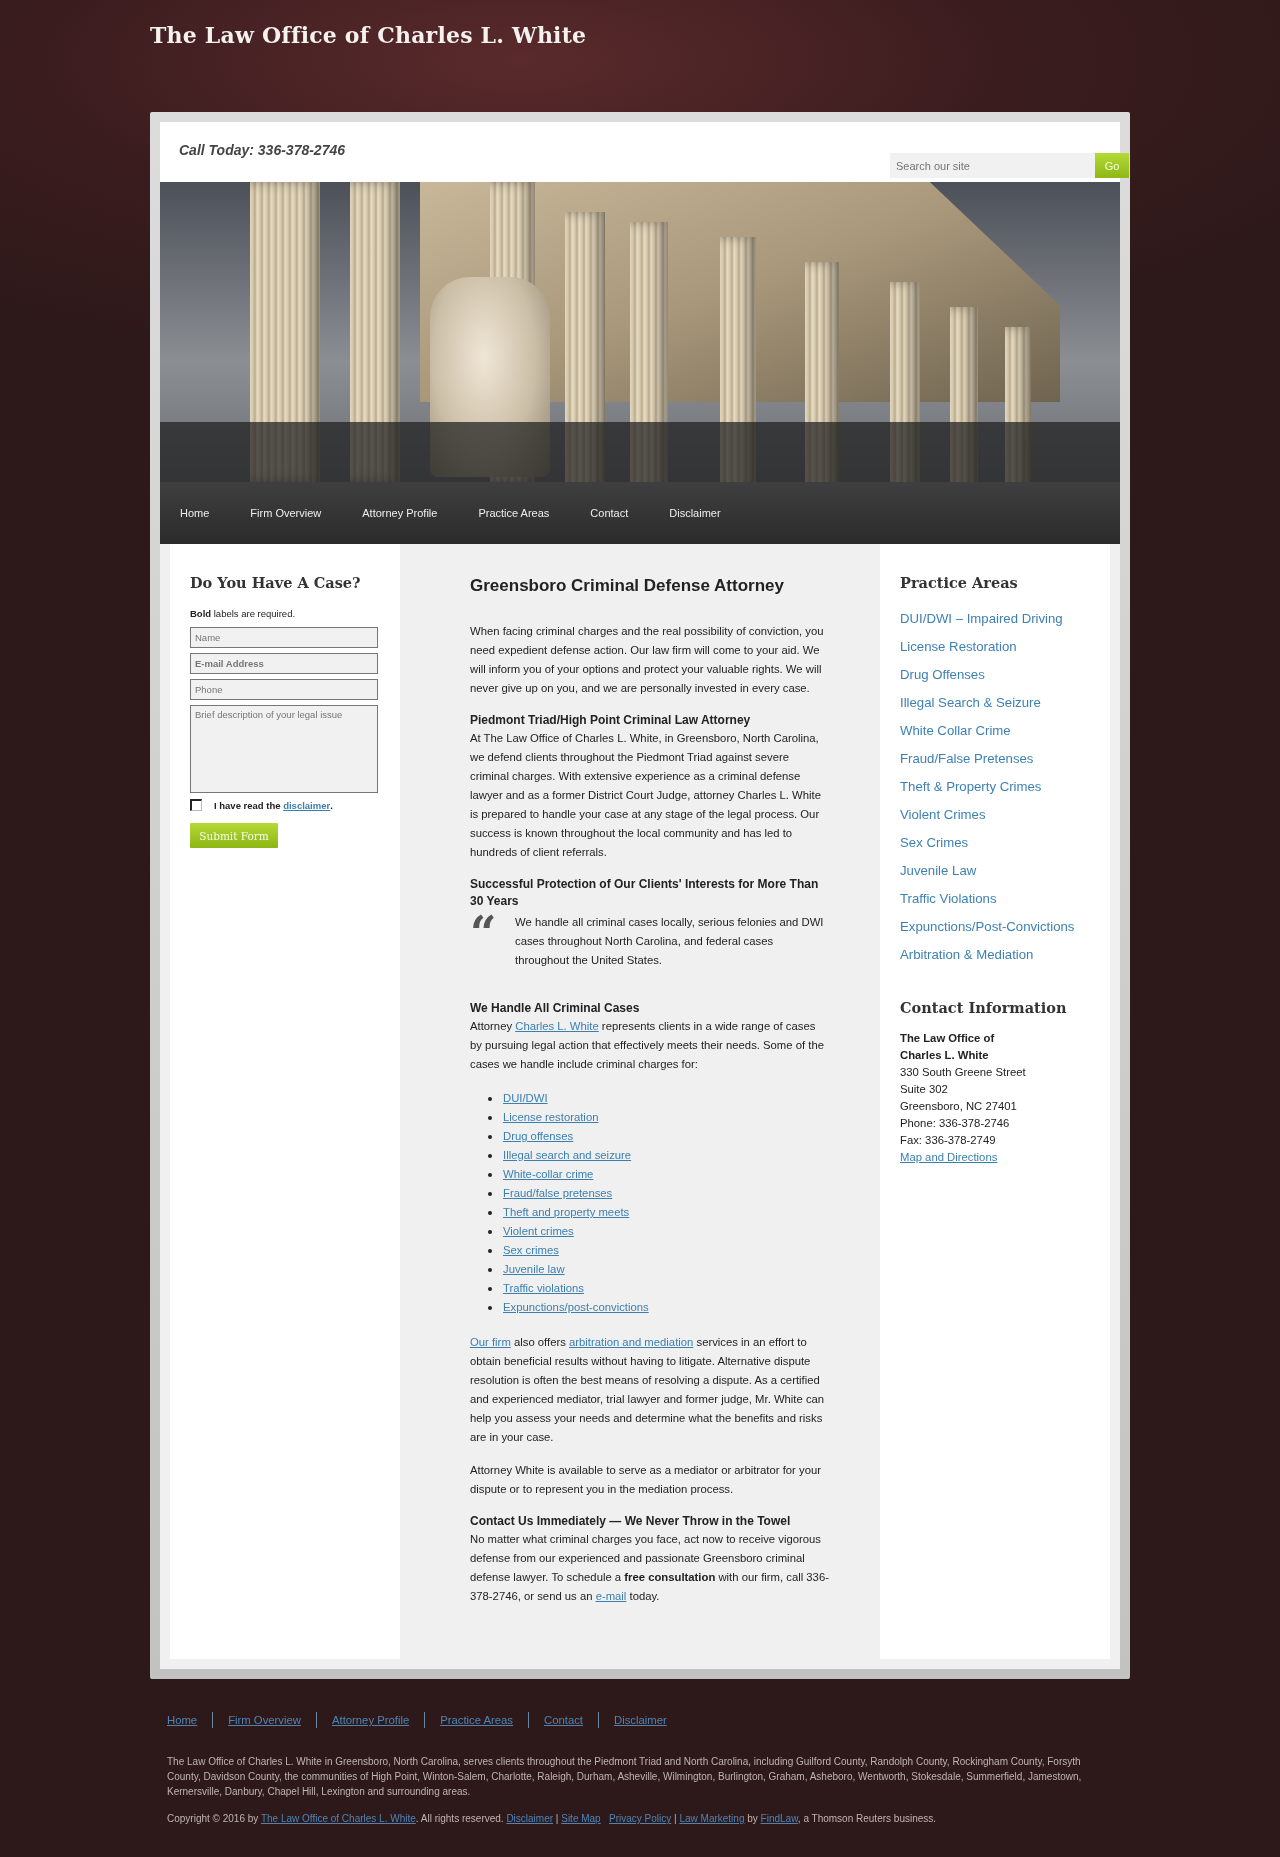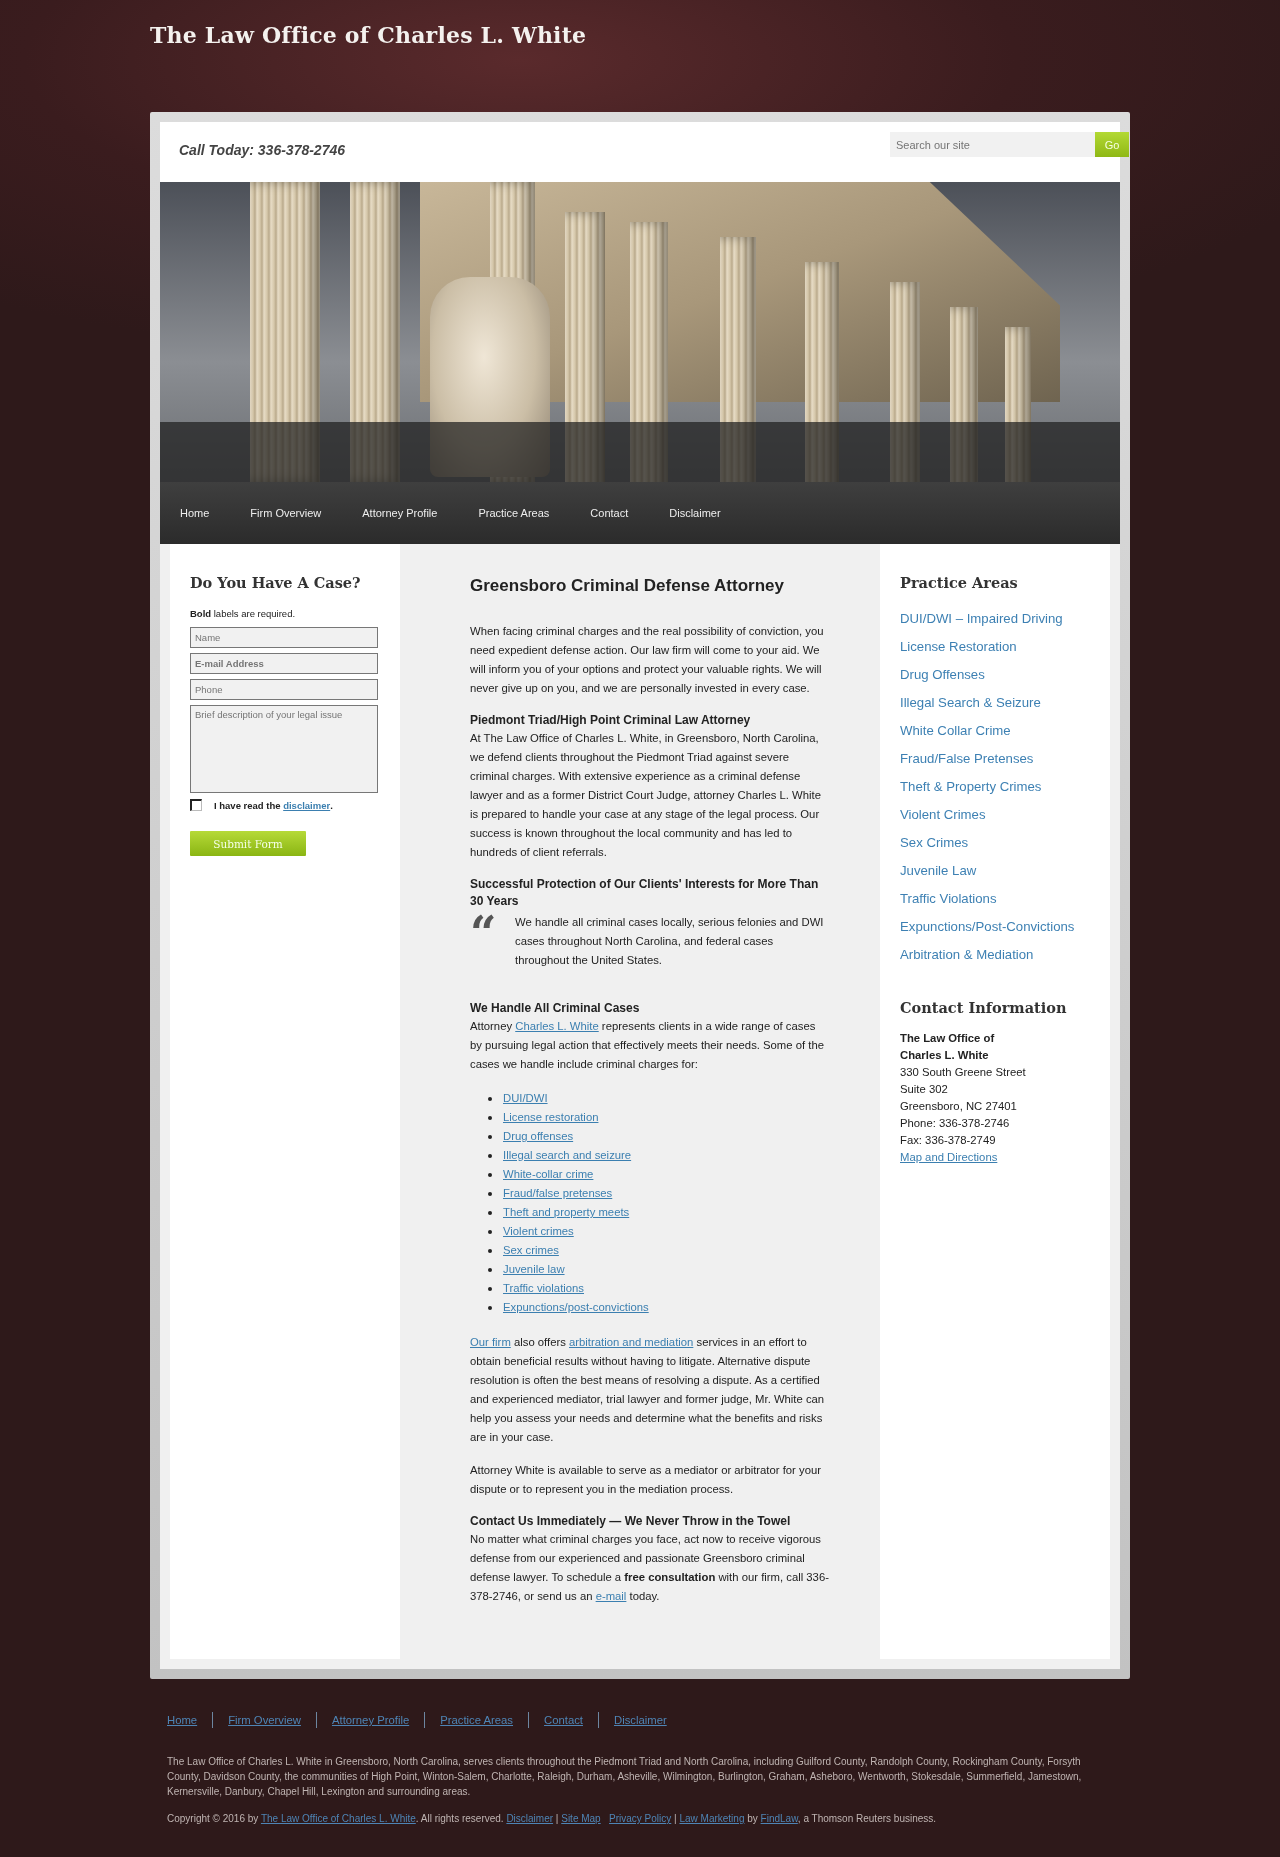--- a/index.html
+++ b/index.html
@@ -43,21 +43,21 @@
     position: absolute; left: 0; top: 0;
     width: 960px; height: 60px;
     background: #fff;
   }
   .call-today {
     position: absolute; left: 19px; top: 20px;
     font-style: italic; font-weight: bold;
     font-size: 14px; color: #444;
   }
   .search-wrap {
-    position: absolute; left: 710px; top: 10px;
+    position: absolute; left: 710px; top: 31px;
     display: flex;
     padding-left: 20px;
   }
   .search-input {
     width: 205px; height: 25px;
     border: none; background: #f1f1f1;
     font-family: "Liberation Sans", sans-serif;
     font-size: 11px; color: #444;
     padding: 0 6px;
     outline: none;
@@ -166,22 +166,22 @@
     margin-top: 6px; font-size: 9.5px; font-weight: bold; color: #222;
   }
   .checkbox {
     width: 12px; height: 12px;
     border-top: 2px solid #222; border-left: 2px solid #222;
     border-right: 1px solid #bbb; border-bottom: 1px solid #bbb;
     margin-right: 12px; background: #fff;
   }
   .checkbox-row a { color: #3b7fb0; }
   .submit-btn {
-    margin-top: 20px;
-    width: 116px; height: 25px;
+    margin-top: 12px;
+    width: 88px; height: 25px;
     border: none; border-radius: 1px;
     background: linear-gradient(#b6da38, #8ab513);
     color: #f5ffe8;
     font-family: "DejaVu Serif", "Liberation Serif", serif;
     font-size: 10.5px;
     cursor: pointer;
   }
   .center-col h1 {
     font-size: 17px; font-weight: bold; color: #222;
     margin-bottom: 26px;

